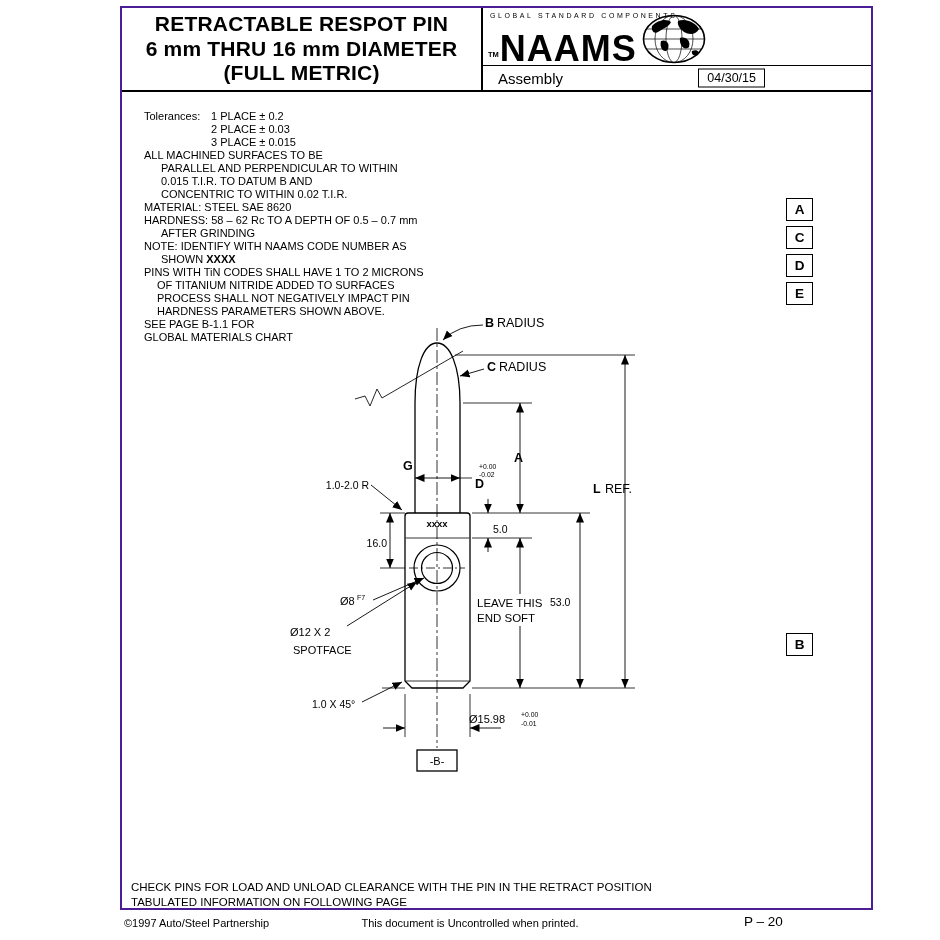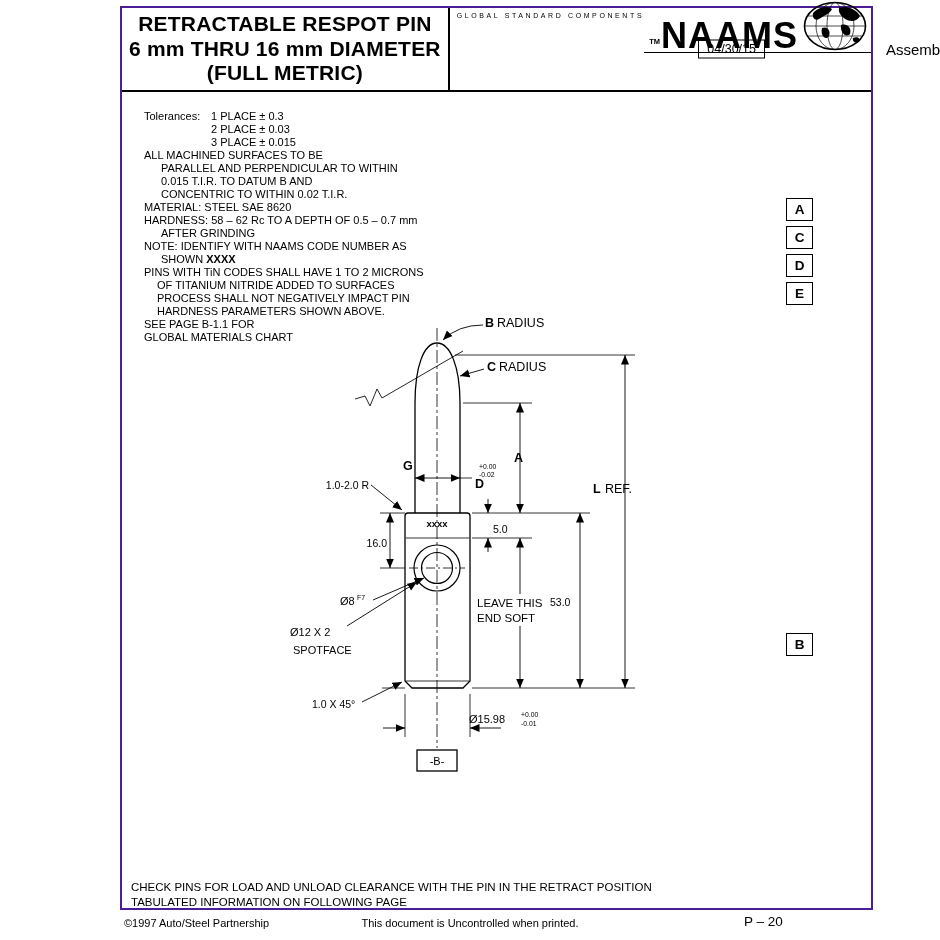--- a/index.html
+++ b/index.html
@@ -8,21 +8,21 @@
     position:relative; width:940px; height:940px; background:#fff;
     font-family:"Liberation Sans", sans-serif; color:#000;
     outline:1px solid #cccccc; overflow:hidden;
   }
   .frame { position:absolute; left:120px; top:6px; width:753px; height:904px; border:2px solid #4c1d95; background:#fff; }
   .header { display:flex; height:84px; border-bottom:2px solid #000; }
   .title-cell {
     width:361px; border-right:2px solid #000; display:flex; flex-direction:column;
     justify-content:center; text-align:center; font-weight:700; font-size:21px; line-height:1.16; letter-spacing:0.2px;
   }
-  .brand-cell { flex:1; display:flex; flex-direction:row; }
+  .brand-cell { flex:1; display:flex; flex-direction:column; }
   .tagline { font-size:7px; font-weight:500; letter-spacing:2.6px; padding:4px 0 0 7px; white-space:nowrap; height:13px; }
   .logo-row { display:flex; align-items:flex-end; height:45px; padding:0 4px 1px 5px; border-bottom:1.5px solid #000; }
   .tm { font-size:7.5px; font-weight:700; margin:0 1px 5px 0; }
   .naams { font-size:36px; font-weight:700; line-height:0.82; letter-spacing:1px;text-align:center; }
   .globe { margin-left:5px; margin-bottom:0; }
   .brand-bottom { flex:1; position:relative; display:flex; align-items:center; }
   .assembly { position:absolute; left:15px; font-size:15px; }
   .date-box { position:absolute; right:106px; top:50%; transform:translateY(-50%); border:1.6px solid #000; padding:1px 8px 2px; font-size:12.5px; white-space:nowrap; }
   .doc-body { position:relative; height:814px; }
   .notes { position:absolute; left:22px; top:18px; font-size:11px; line-height:13px; white-space:nowrap; }
@@ -89,21 +89,21 @@
         </div>
       </div>
     </div>
 
     <div class="doc-body">
 
       <div class="notes">
         <div class="tol-row">
           <div class="tol-label">Tolerances:</div>
           <div class="tol-values">
-            <div class="note-line">1 PLACE ± 0.3</div>
+            <div class="note-line">1 PLACE ± 0.2</div>
             <div class="note-line">2 PLACE ± 0.03</div>
             <div class="note-line">3 PLACE ± 0.015</div>
           </div>
         </div>
         <div class="note-line">ALL MACHINED SURFACES TO BE</div>
         <div class="note-line ind1">PARALLEL AND PERPENDICULAR TO WITHIN</div>
         <div class="note-line ind1">0.015 T.I.R. TO DATUM B AND</div>
         <div class="note-line ind1">CONCENTRIC TO WITHIN 0.02 T.I.R.</div>
         <div class="note-line">MATERIAL: STEEL SAE 8620</div>
         <div class="note-line">HARDNESS: 58 – 62 Rc TO A DEPTH OF 0.5 – 0.7 mm</div>

